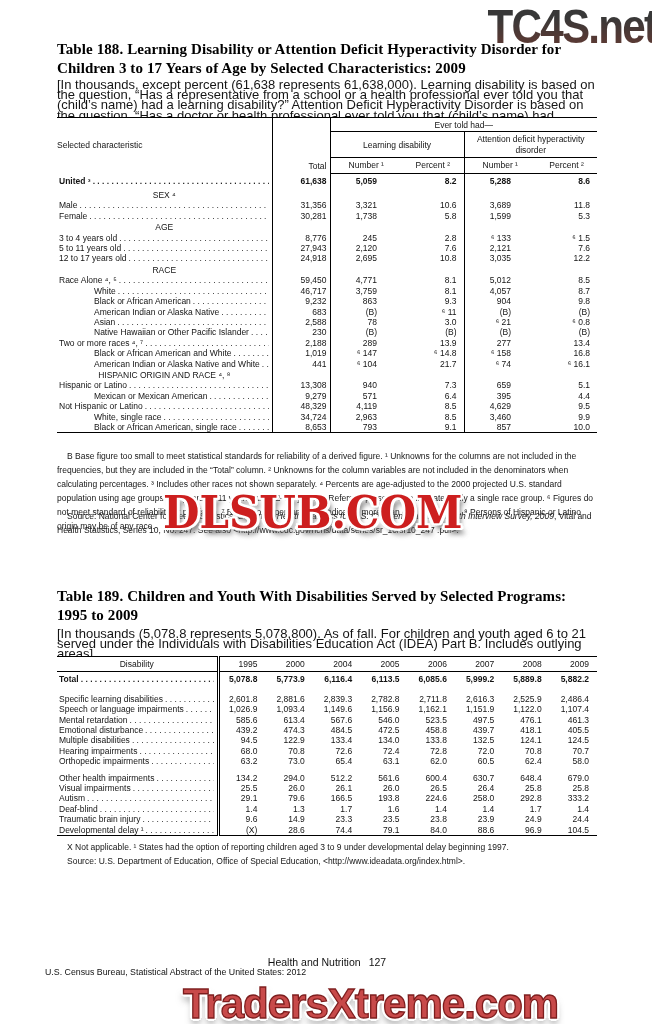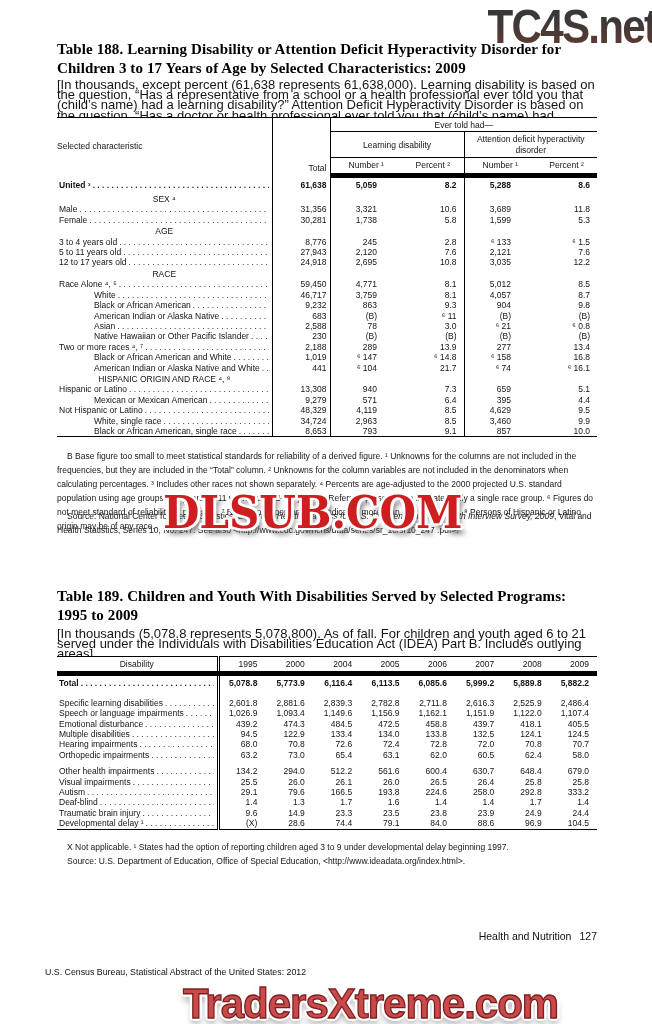--- a/index.html
+++ b/index.html
@@ -21,21 +21,21 @@
     position:absolute;left:57px;width:540px;margin:0;
     font-size:13px;line-height:10.2px;color:#151515;
   }
   #t188-intro{top:80px;}
   #t189-intro{top:629px;}
   
   table{border-collapse:collapse;table-layout:fixed;position:absolute;left:57px;width:540px;background:#fff;}
   #t188{top:117px;border-top:1.6px solid #000;border-bottom:1.4px solid #000;}
   #t189{top:656px;border-top:1.6px solid #000;border-bottom:1.4px solid #000;}
   th,td{font-size:8.5px;line-height:10.4px;font-weight:normal;padding:0;vertical-align:bottom;color:#141414;}
-  thead tr:last-child th{border-bottom:5px solid #000000;}
+  thead tr:last-child th{border-bottom:1px solid #000000;}
   
   #t188 .h-char{border-right:1px solid #000;text-align:left;vertical-align:middle;}
   #t188 .h-total{border-right:1px solid #000;text-align:right;vertical-align:bottom;padding:0 3px 2px 0;}
   #t188 .h-ever{border-bottom:1px solid #000;text-align:center;padding:2px 0 1px;}
   #t188 .h-grp{border-bottom:1px solid #000;text-align:center;vertical-align:middle;padding:2px 6px;}
   #t188 .h-grp.adhd{border-left:1px solid #000;}
   #t188 .h-sub{text-align:center;padding:2px 0 2px;}
   #t188 .h-sub.bl{border-left:1px solid #000;}
   
   #t188 td.c-char{border-right:1px solid #000;}
@@ -60,21 +60,21 @@
   
   .fnote{
     position:absolute;left:57px;width:540px;margin:0;
     font-size:8.5px;line-height:14px;color:#161616;text-indent:10px;
   }
   #t188-fnotes{top:449px;}
   #t188-source{top:509px;}
   #t189-fnotes{top:840px;}
   .em{font-style:italic;}
   
-  .footer-right{position:absolute;top:930px;left:57px;width:540px;text-align:right;font-size:10.5px;color:#111;}
+  .footer-right{position:absolute;top:956px;left:57px;width:540px;text-align:center;font-size:10.5px;color:#111;}
   .footer-right .pgnum{padding-left:8px;}
   .footer-credit{position:absolute;top:967px;left:45px;font-size:8.8px;color:#111;}
   
   .wm{position:absolute;white-space:nowrap;pointer-events:none;}
   #wm-top{
     top:-2px;right:-4px;
     font-weight:bold;font-size:49px;letter-spacing:-2px;
     transform:scaleX(.86);transform-origin:100% 0;
     background:linear-gradient(#2e2e2e 35%,#4e2f2a 75%,#5d362f);
     -webkit-background-clip:text;background-clip:text;color:transparent;
@@ -524,20 +524,36 @@
           <td class="c-yr">1,149.6</td>
           <td class="c-yr">1,156.9</td>
           <td class="c-yr">1,162.1</td>
           <td class="c-yr">1,151.9</td>
           <td class="c-yr">1,122.0</td>
           <td class="c-yr">1,107.4</td>
         </tr>
         <tr>
           <td class="c-dis">
             <div class="lblwrap">
+              <span class="lbl">Mental retardation</span>
+              <span class="dots"></span>
+            </div>
+          </td>
+          <td class="c-yr">585.6</td>
+          <td class="c-yr">613.4</td>
+          <td class="c-yr">567.6</td>
+          <td class="c-yr">546.0</td>
+          <td class="c-yr">523.5</td>
+          <td class="c-yr">497.5</td>
+          <td class="c-yr">476.1</td>
+          <td class="c-yr">461.3</td>
+        </tr>
+        <tr>
+          <td class="c-dis">
+            <div class="lblwrap">
               <span class="lbl">Emotional disturbance</span>
               <span class="dots"></span>
             </div>
           </td>
           <td class="c-yr">439.2</td>
           <td class="c-yr">474.3</td>
           <td class="c-yr">484.5</td>
           <td class="c-yr">472.5</td>
           <td class="c-yr">458.8</td>
           <td class="c-yr">439.7</td>

